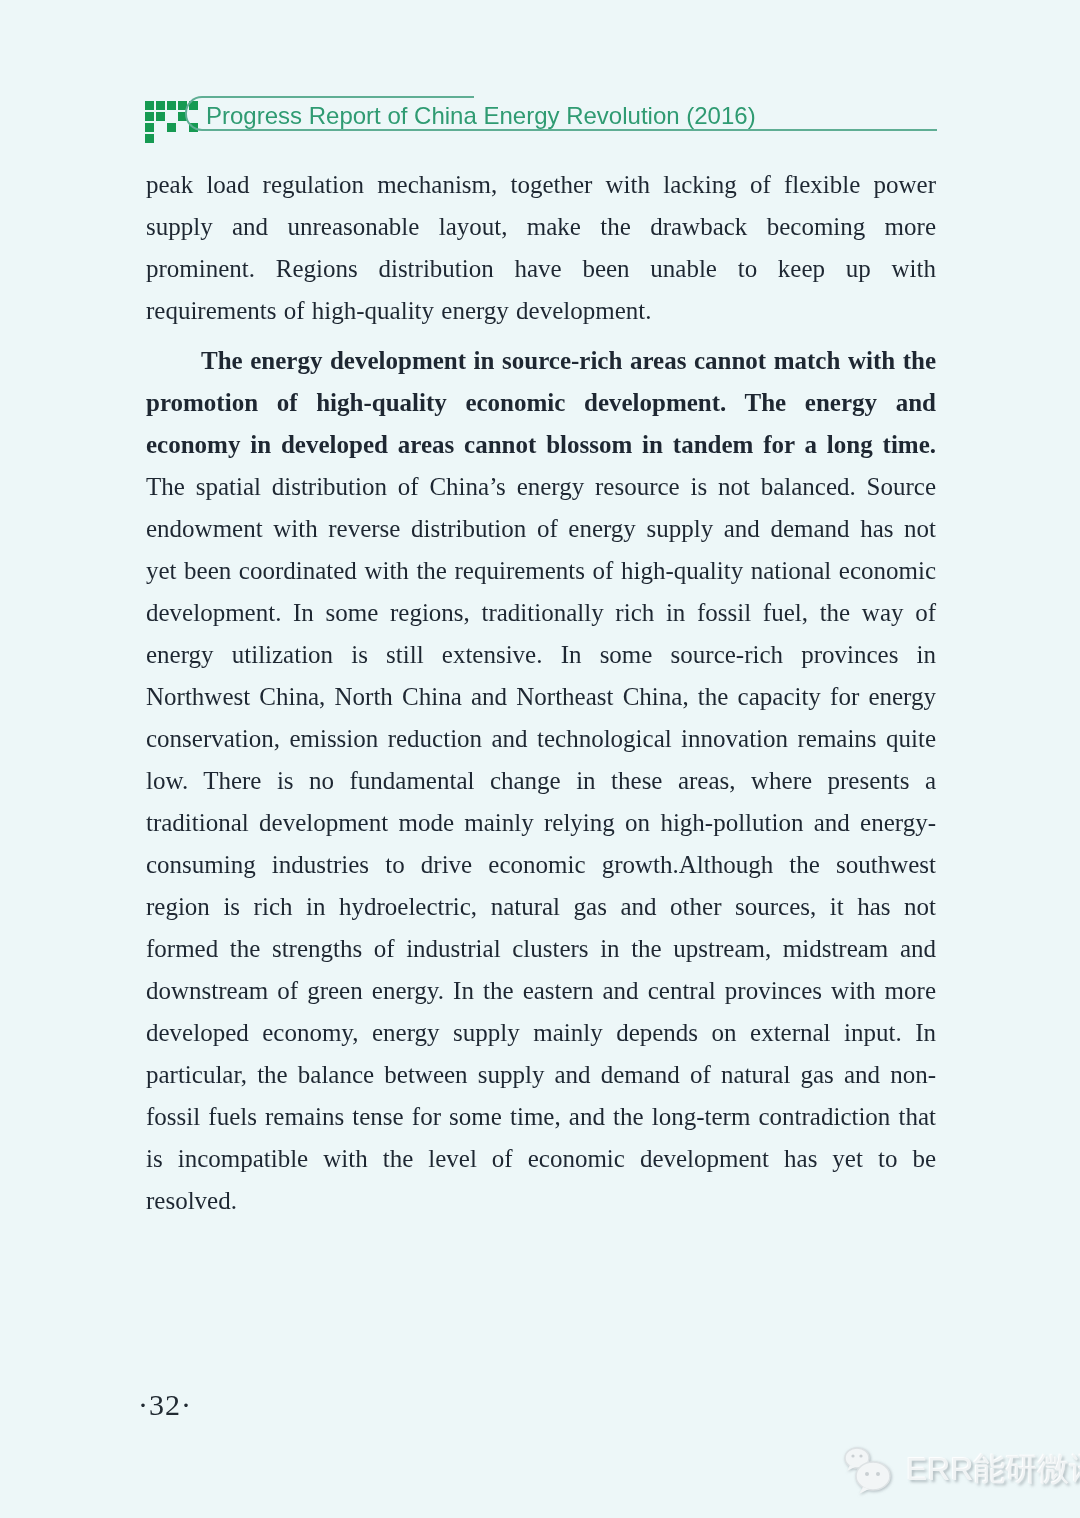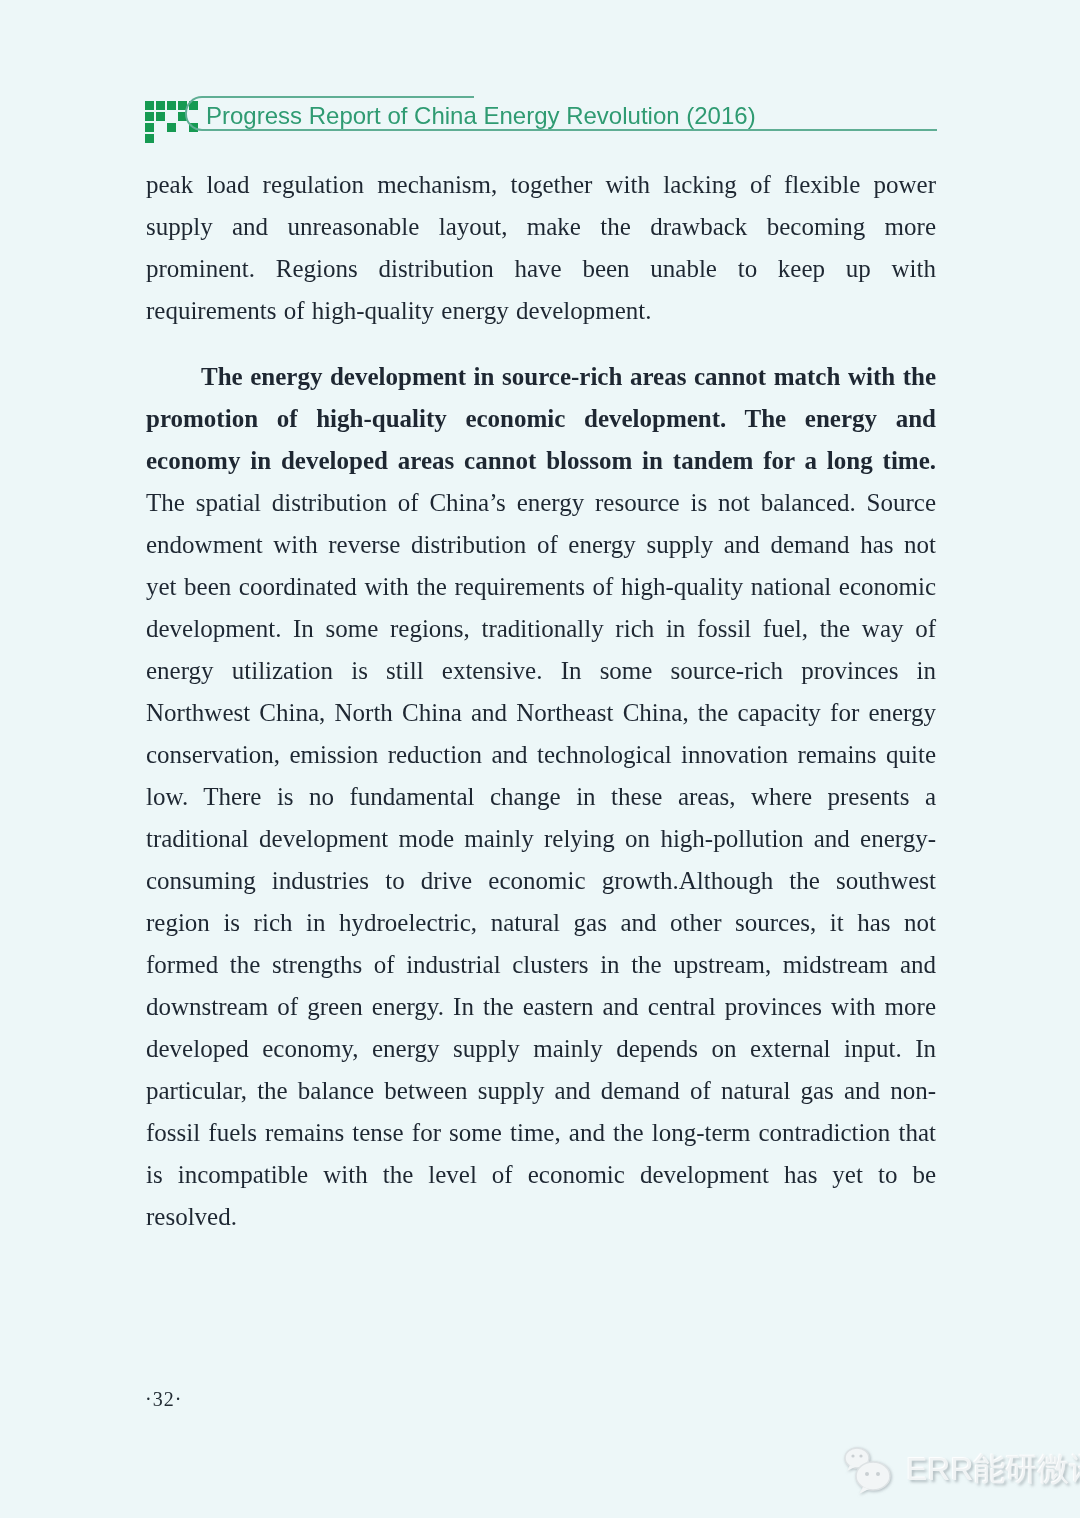--- a/index.html
+++ b/index.html
@@ -61,30 +61,29 @@
   .section-heading {
     margin-top: 12px;
     font-family: "Liberation Sans", "DejaVu Sans", sans-serif;
     font-size: 26px;
     line-height: 42px;
     text-align: justify;
     text-indent: 55px;
     color: #2b323a;
     font-weight: normal;
   }
-  .para2 { margin-top: 24px; }
+  .para2 { margin-top: 8px; }
   .para2 b { font-weight: bold; }
 
   
   .page-number {
     position: absolute; left: 138px; top: 1388px;
-    font-size: 20px;
+    font-size: 30px;
     color: #222b33;
     letter-spacing: 1px;
-    margin-left: 7px;
   }
   .watermark {
     position: absolute; left: 840px; top: 1444px;
     display: flex; align-items: center; gap: 8px;
   }
   .watermark-label {
     font-family: "Liberation Sans", "DejaVu Sans", sans-serif;
     font-size: 32px;
     color: #f0f3f4;
     text-shadow: -1px -1px 1px #ffffff, 2px 2px 3px rgba(138,150,156,0.65);

